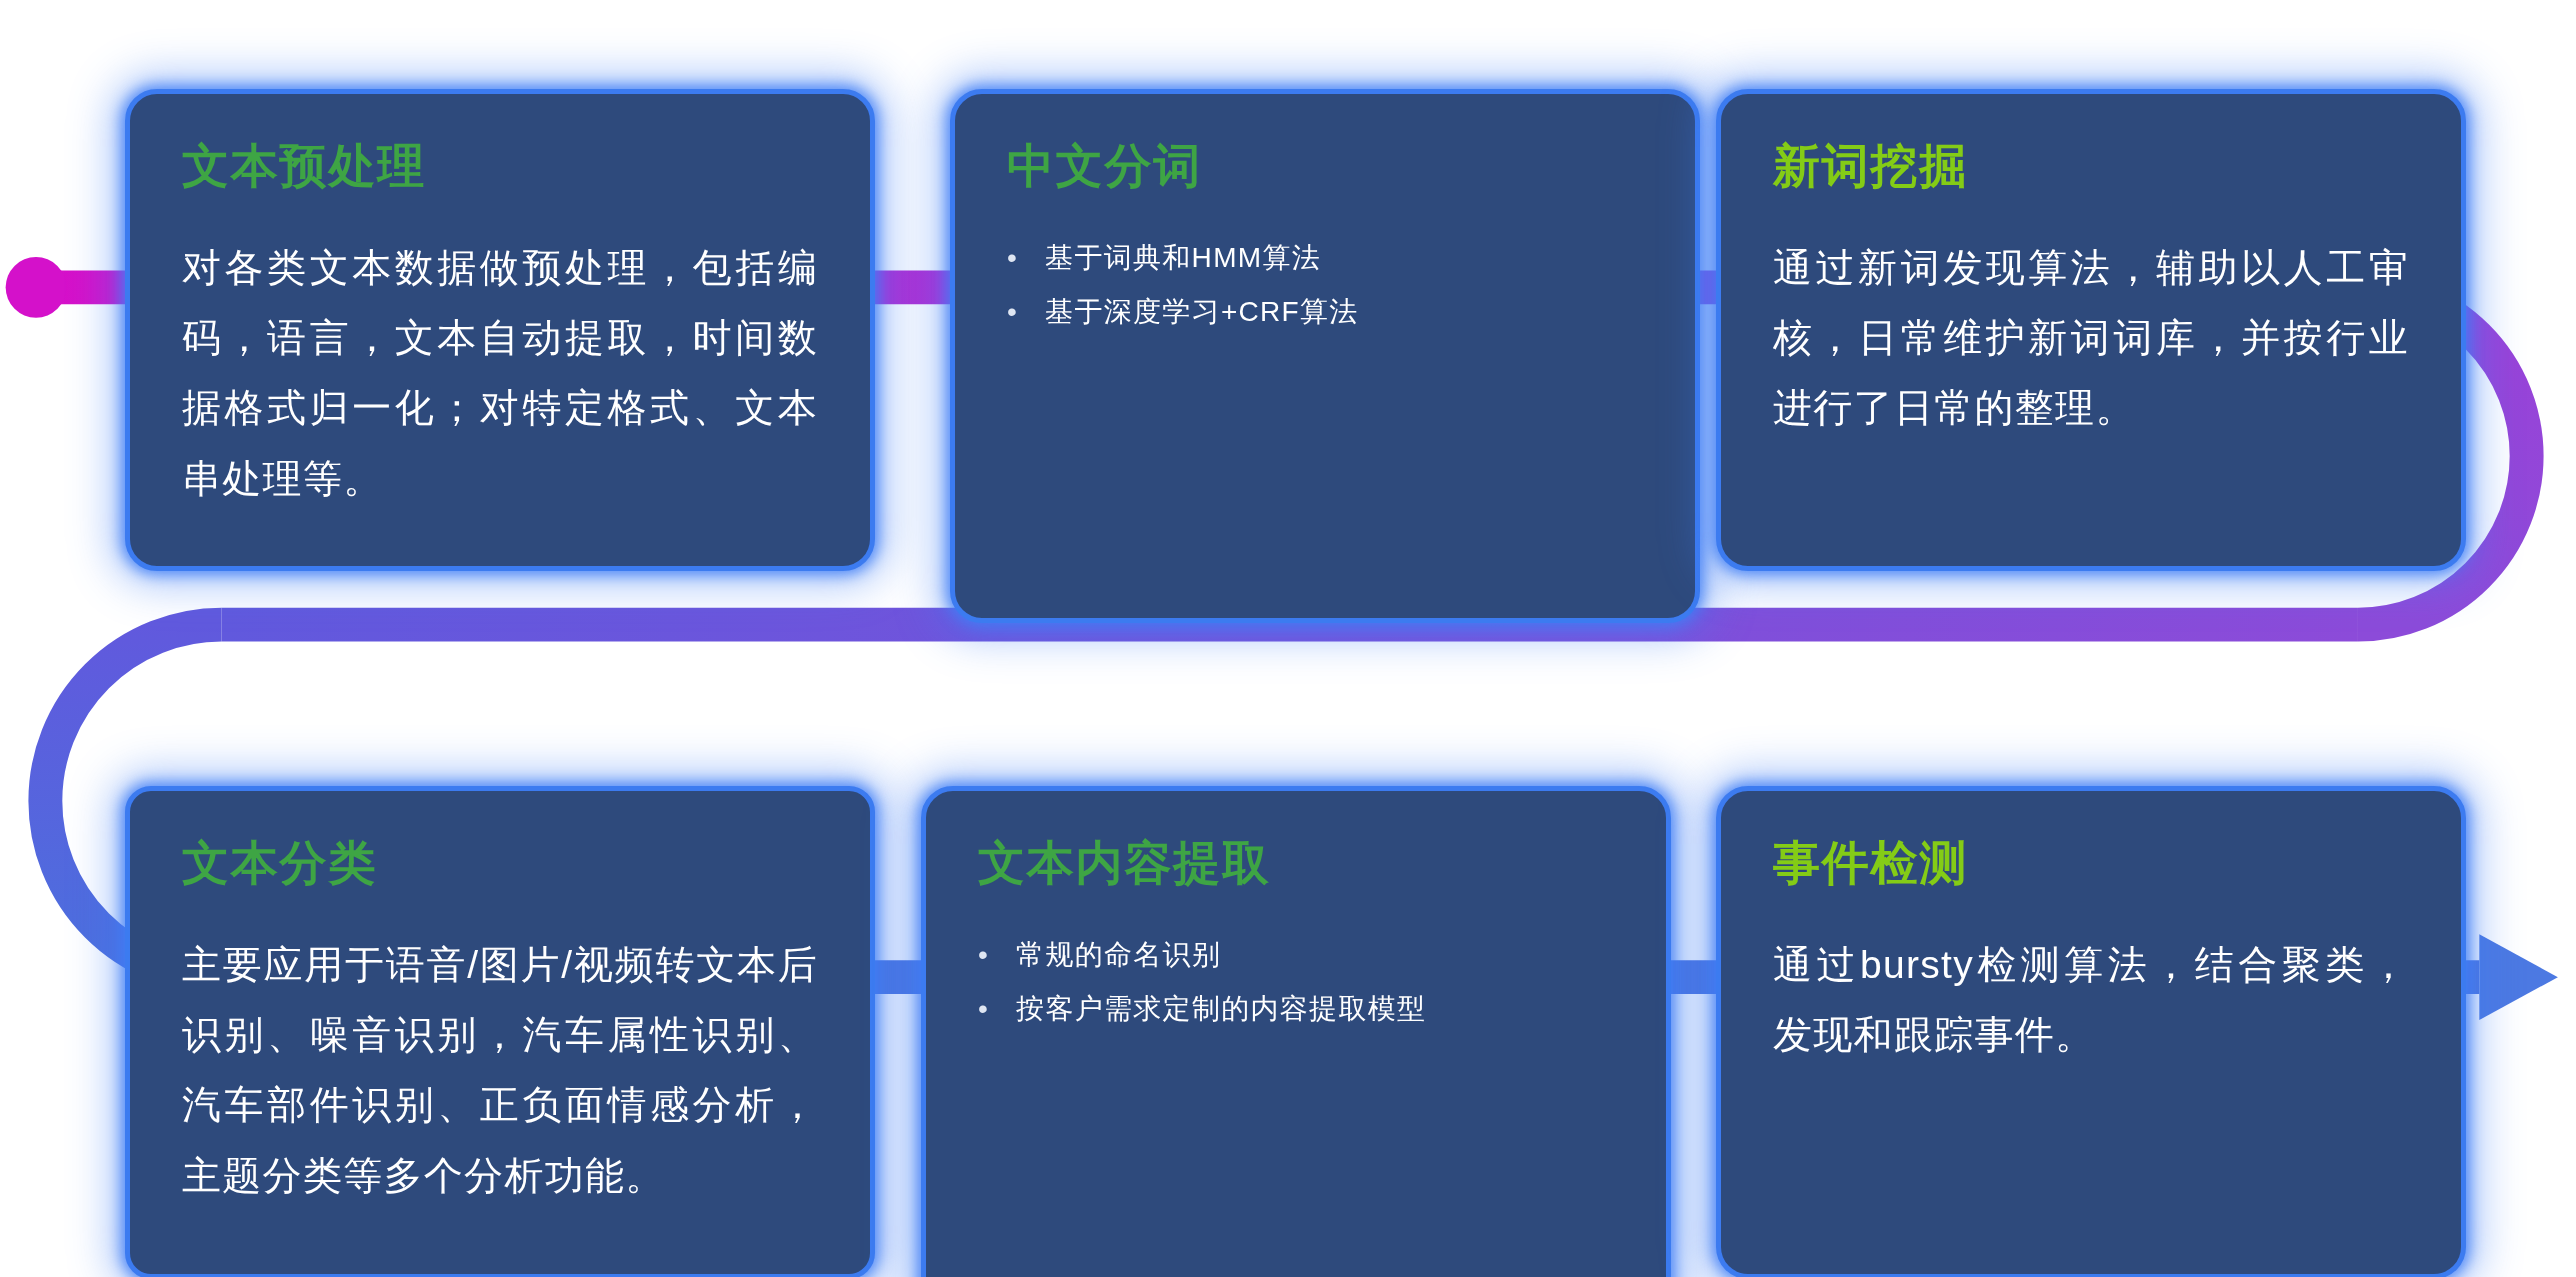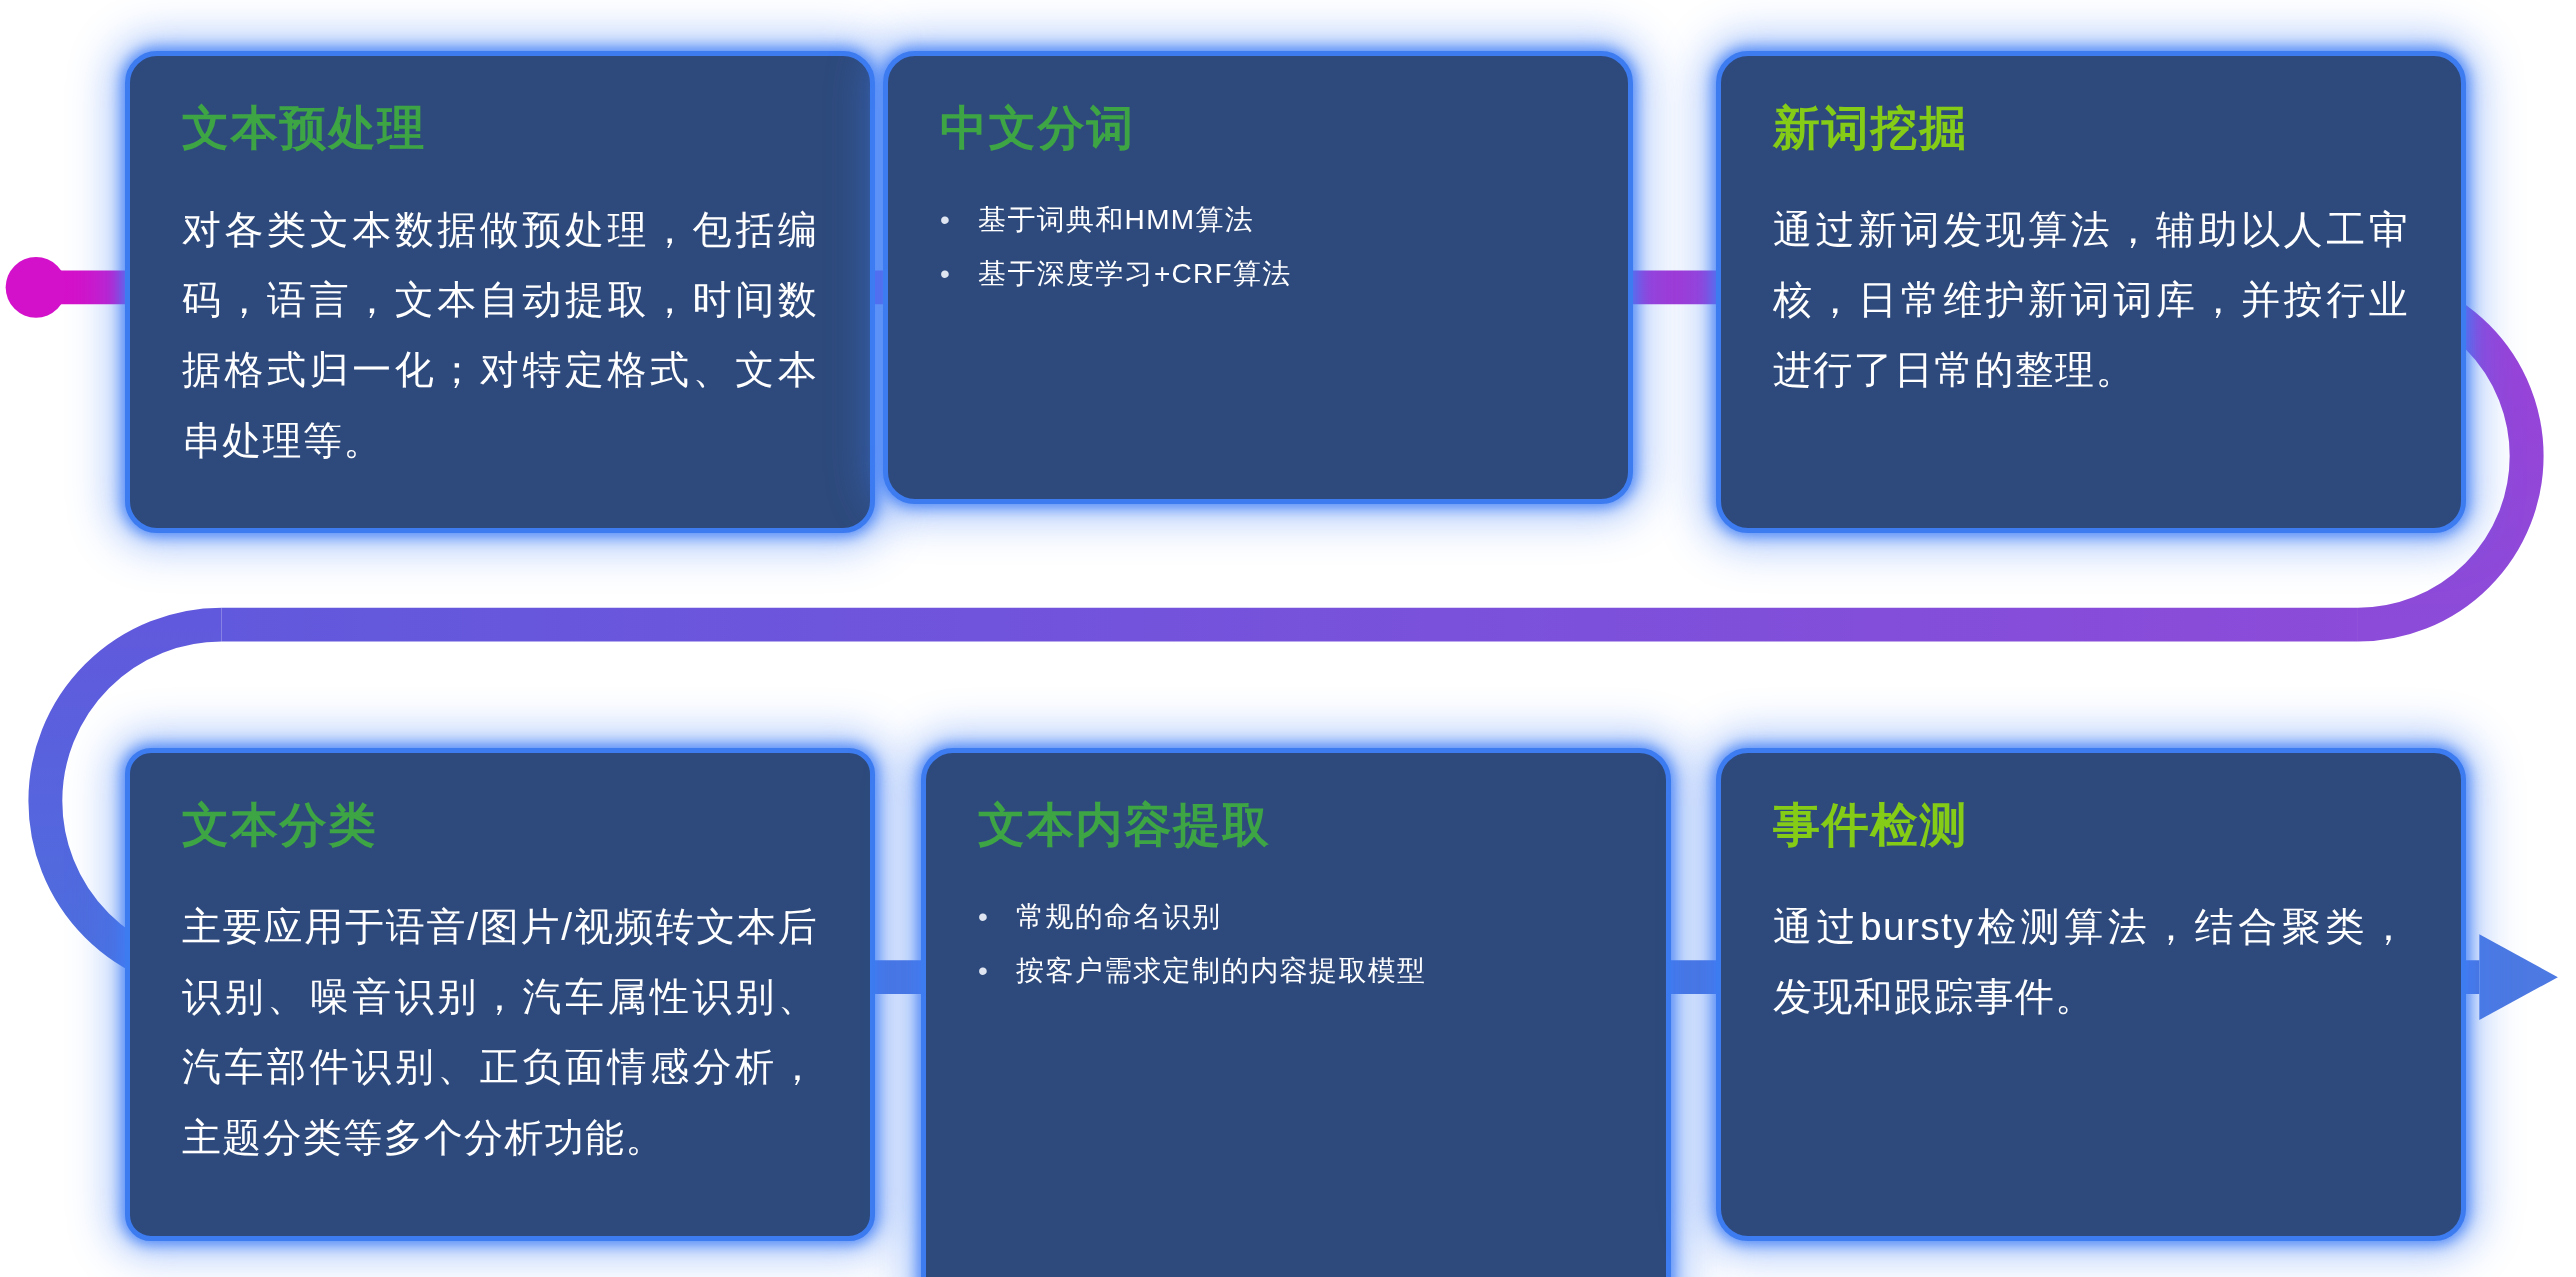--- a/index.html
+++ b/index.html
@@ -18,23 +18,24 @@
   }
   .card {
     position: absolute;
     z-index: 1;
     box-sizing: border-box;
     background: #2e4a7c;
     border: 5.4px solid #3c7bf0;
     border-radius: 32px;
     box-shadow: 0 0 14.3px 3.6px rgba(64, 126, 246, 0.85), 0 0 41px 14.3px rgba(64, 126, 246, 0.42);
     padding: 41px 52px 36px 52px;
+    margin-top: 38px;
   }
   .c1 { left: 125px;  top: 51px;  width: 750px; height: 482px; }
-  .c2 { left: 883px; top: 51px;  width: 750px; height: 453px; }
+  .c2 { left: 950px; top: 51px;  width: 750px; height: 534px; }
   .c3 { left: 1716px; top: 51px;  width: 750px; height: 482px; }
   .c4 { left: 125px;  top: 748px; width: 750px; height: 493px; border-radius: 26px; }
   .c5 { left: 921px; top: 748px; width: 750px; height: 601px; }
   .c6 { left: 1716px; top: 748px; width: 750px; height: 493px; }
   .card h2 {
     margin: 0 0 37px 0;
     font-size: 47px;
     font-weight: 700;
     line-height: 1.3;
     letter-spacing: 1.8px;

